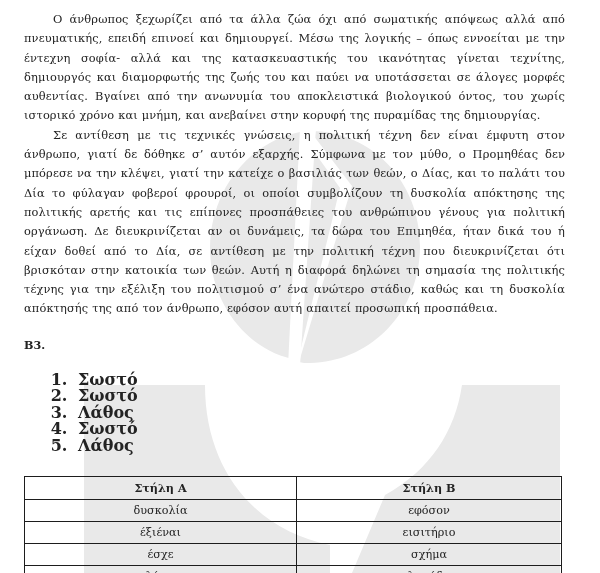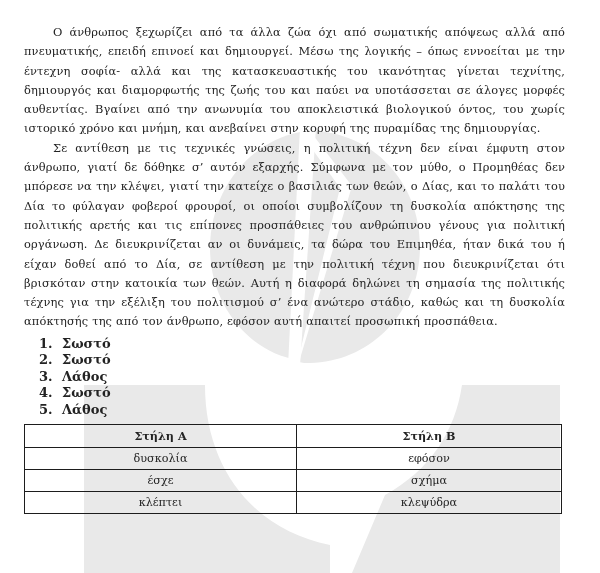--- a/index.html
+++ b/index.html
@@ -41,39 +41,39 @@
   .para {
     margin: 0;
     padding: 0 35px 0 24px;
     text-indent: 29px;
     text-align: justify;
     font-size: 11.4px;
     line-height: 19.3px;
     letter-spacing: 0.01em;
     word-spacing: 0.02em;
   }
-  .para.first { padding-top: 23px; }
+  .para.first { padding-top: 10px; }
   .para.second { padding-top: 0px; }
 
   .section-label {
     margin: 0;
     padding-left: 24px;
     font-size: 11.2px;
     font-weight: bold;
     line-height: 14px;
   }
   #b3-label { padding-top: 19px; }
   #b4-label { padding-top: 17px; }
 
   ol.answers {
-    margin: 0;
+    margin: 16px;
     padding: 4px 0 0 57px;
     list-style-position: outside;
     list-style-type: decimal;
-    font-size: 13px;
+    font-size: 16px;
     font-weight: bold;
     line-height: 16.5px;
   }
   ol.answers li {
     padding-left: 5px;
   }
 
   
   .table-wrap {
     padding: 6px 0 0 24px;
@@ -117,20 +117,21 @@
     <path fill="#ffffff" d="M300 128 L316 128 L300 366 L288 366 Z"></path>
   </g>
 </svg>
 
 <div id="page">
 
   <p class="para first">Ο άνθρωπος ξεχωρίζει από τα άλλα ζώα όχι από σωματικής απόψεως αλλά από πνευματικής, επειδή επινοεί και δημιουργεί. Μέσω της λογικής – όπως εννοείται με την έντεχνη σοφία- αλλά και της κατασκευαστικής του ικανότητας γίνεται τεχνίτης, δημιουργός και διαμορφωτής της ζωής του και παύει να υποτάσσεται σε άλογες μορφές αυθεντίας. Βγαίνει από την ανωνυμία του αποκλειστικά βιολογικού όντος, του χωρίς ιστορικό χρόνο και μνήμη, και ανεβαίνει στην κορυφή της πυραμίδας της δημιουργίας.</p>
 
   <p class="para second">Σε αντίθεση με τις τεχνικές γνώσεις, η πολιτική τέχνη δεν είναι έμφυτη στον άνθρωπο, γιατί δε δόθηκε σ’ αυτόν εξαρχής. Σύμφωνα με τον μύθο, ο Προμηθέας δεν μπόρεσε να την κλέψει, γιατί την κατείχε ο βασιλιάς των θεών, ο Δίας, και το παλάτι του Δία το φύλαγαν φοβεροί φρουροί, οι οποίοι συμβολίζουν τη δυσκολία απόκτησης της πολιτικής αρετής και τις επίπονες προσπάθειες του ανθρώπινου γένους για πολιτική οργάνωση. Δε διευκρινίζεται αν οι δυνάμεις, τα δώρα του Επιμηθέα, ήταν δικά του ή είχαν δοθεί από το Δία, σε αντίθεση με την πολιτική τέχνη που διευκρινίζεται ότι βρισκόταν στην κατοικία των θεών. Αυτή η διαφορά δηλώνει τη σημασία της πολιτικής τέχνης για την εξέλιξη του πολιτισμού σ’ ένα ανώτερο στάδιο, καθώς και τη δυσκολία απόκτησής της από τον άνθρωπο, εφόσον αυτή απαιτεί προσωπική προσπάθεια.</p>
 
+  <p class="section-label" id="b3-label">Β3.</p>
 
   <ol class="answers">
     <li>Σωστό</li>
     <li>Σωστό</li>
     <li>Λάθος</li>
     <li>Σωστό</li>
     <li>Λάθος</li>
   </ol>
 
 
@@ -145,20 +146,24 @@
           <th>Στήλη Α</th>
           <th>Στήλη Β</th>
         </tr>
       </thead>
       <tbody>
         <tr>
           <td>δυσκολία</td>
           <td>εφόσον</td>
         </tr>
         <tr>
+          <td>έξιέναι</td>
+          <td>εισιτήριο</td>
+        </tr>
+        <tr>
           <td>έσχε</td>
           <td>σχήμα</td>
         </tr>
         <tr>
           <td>κλέπτει</td>
           <td>κλεψύδρα</td>
         </tr>
 
       </tbody>
     </table>

